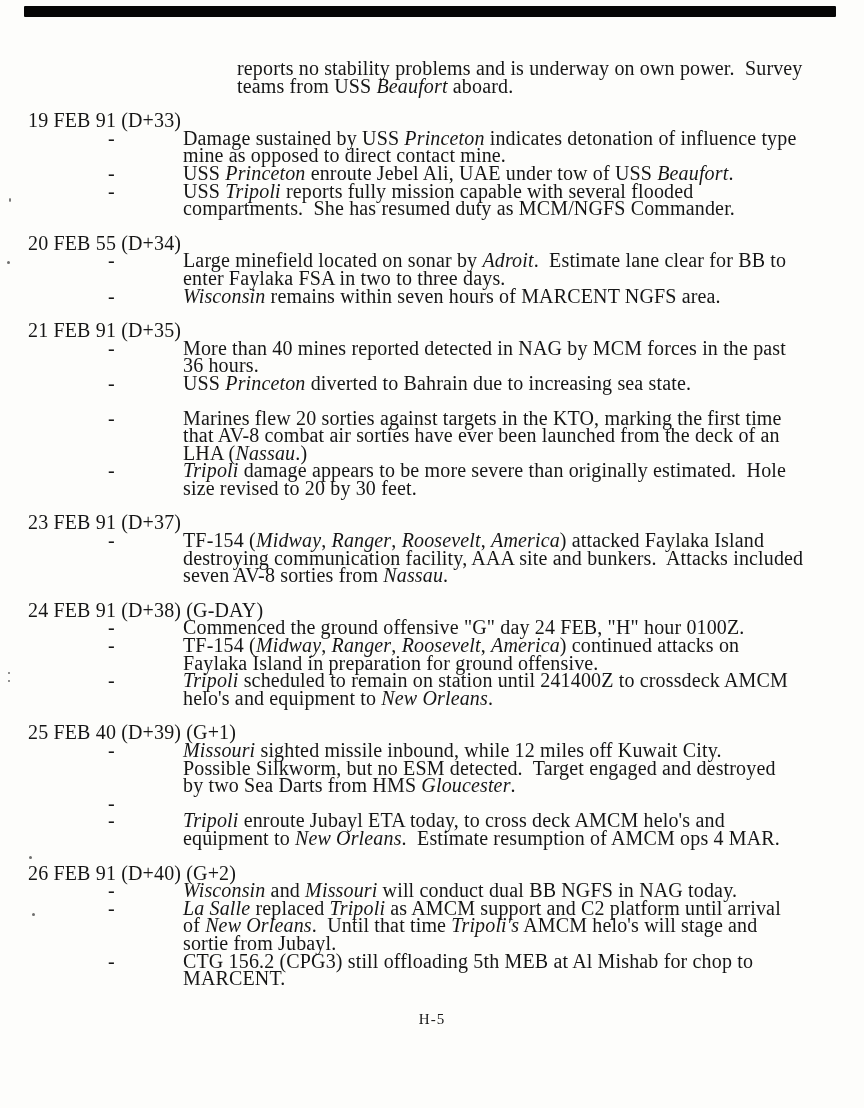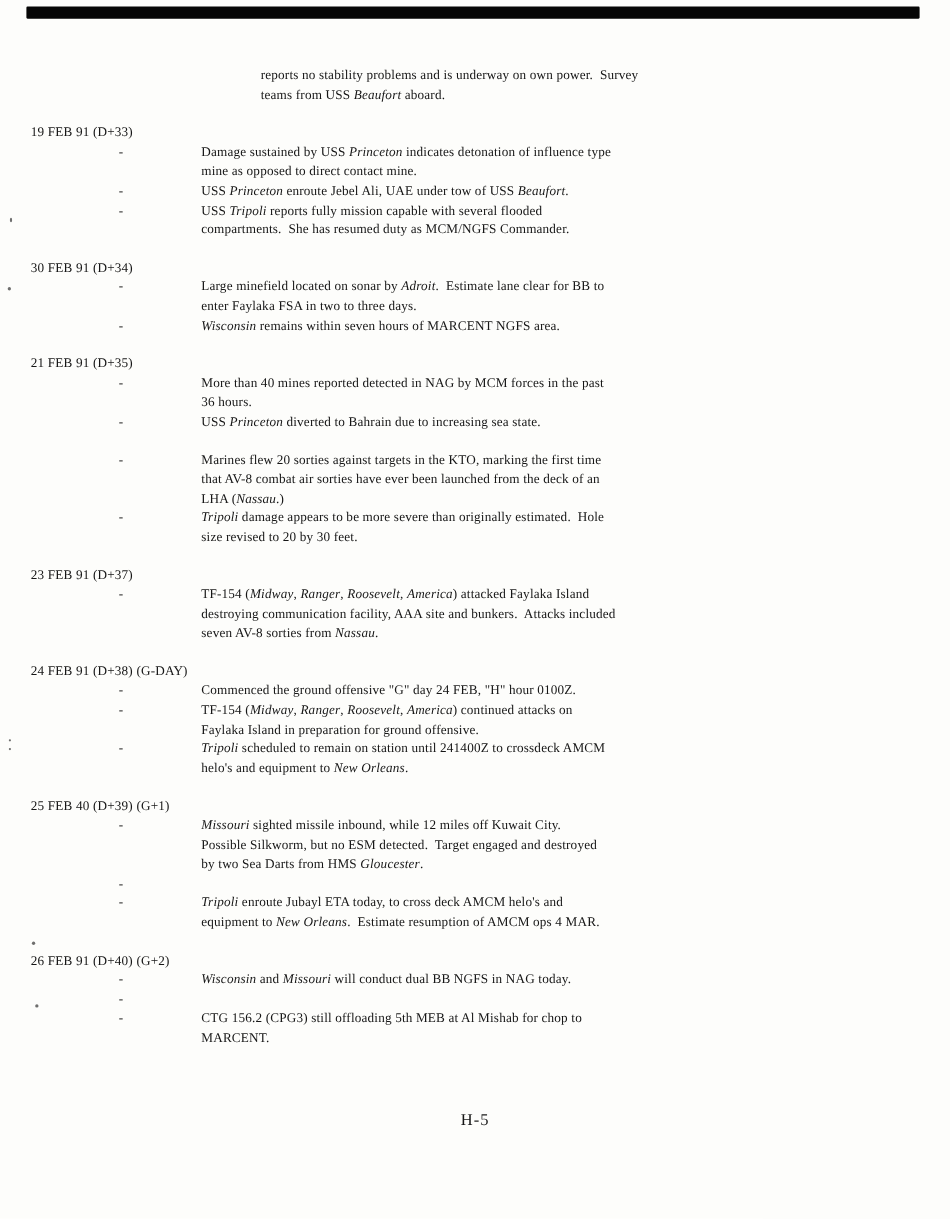--- a/index.html
+++ b/index.html
@@ -23,21 +23,21 @@
   .speckle {
     position: absolute;
     background: #4a4a4a;
     border-radius: 50%;
     opacity: .8;
   }
   .content {
     position: absolute;
     top: 60px; left: 28px;
     width: 820px;
-    font-size: 12px;
+    font-size: 20px;
     line-height: 17.6px;
     letter-spacing: 0.15px;
   }
   .intro {
     margin: 0 0 0 209px;
     width: 600px;
     white-space: pre-wrap;
   }
   .section { margin-top: 17px; }
   .heading { white-space: nowrap; margin-top: 11px; }
@@ -82,21 +82,21 @@
             <span class="dash">-</span>
             <span class="item-text">USS <i>Princeton</i> enroute Jebel Ali, UAE under tow of USS <i>Beaufort</i>.</span>
           </div>
           <div class="item">
             <span class="dash">-</span>
             <span class="item-text">USS <i>Tripoli</i> reports fully mission capable with several flooded
 compartments.  She has resumed duty as MCM/NGFS Commander.</span>
           </div>
         </div>
         <div class="section">
-          <div class="heading">30 FEB 91 (D+34)</div>
+          <div class="heading">20 FEB 55 (D+34)</div>
           <div class="item">
             <span class="dash">-</span>
             <span class="item-text">Large minefield located on sonar by <i>Adroit</i>.  Estimate lane clear for BB to
 enter Faylaka FSA in two to three days.</span>
           </div>
           <div class="item">
             <span class="dash">-</span>
             <span class="item-text"><i>Wisconsin</i> remains within seven hours of MARCENT NGFS area.</span>
           </div>
         </div>
@@ -169,20 +169,23 @@
           </div>
         </div>
         <div class="section">
           <div class="heading">26 FEB 91 (D+40) (G+2)</div>
           <div class="item">
             <span class="dash">-</span>
             <span class="item-text"><i>Wisconsin</i> and <i>Missouri</i> will conduct dual BB NGFS in NAG today.</span>
           </div>
           <div class="item">
             <span class="dash">-</span>
+            <span class="item-text"><i>La Salle</i> replaced <i>Tripoli</i> as AMCM support and C2 platform until arrival
+of <i>New Orleans</i>.  Until that time <i>Tripoli's</i> AMCM helo's will stage and
+sortie from Jubayl.</span>
           </div>
           <div class="item">
             <span class="dash">-</span>
             <span class="item-text">CTG 156.2 (CPG3) still offloading 5th MEB at Al Mishab for chop to
 MARCENT.</span>
           </div>
         </div>
       </div>
   </div>
 

